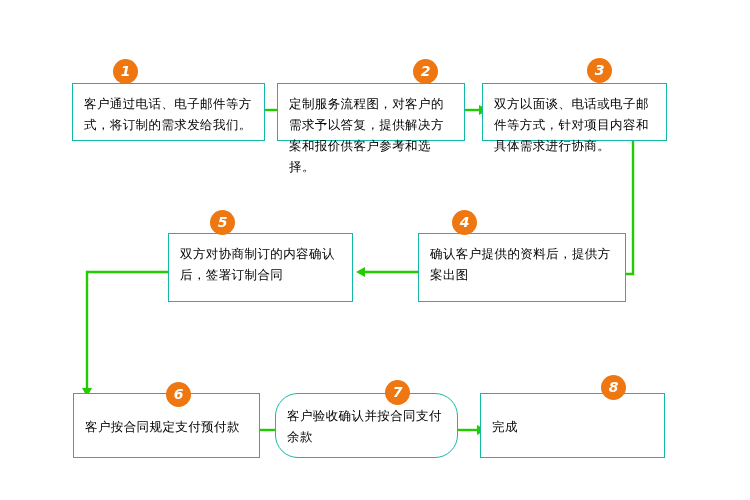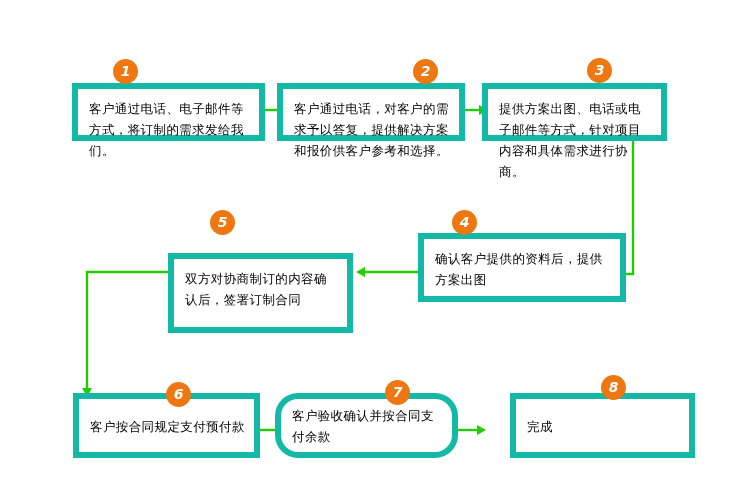--- a/index.html
+++ b/index.html
@@ -13,21 +13,21 @@
   #canvas {
     position: relative;
     width: 750px;
     height: 500px;
     background: #ffffff;
     overflow: hidden;
   }
   .node {
     position: absolute;
     box-sizing: border-box;
-    border: 6px solid #14b8a6;
+    border: 1px solid #14b8a6;
     background: #ffffff;
     z-index: 2;
   }
   .node-text {
     position: absolute;
     left: 11px;
     right: 8px;
     top: 9px;
     font-size: 12.5px;
     line-height: 21px;
@@ -127,47 +127,47 @@
       <polygon points="23,5 32,10 23,15" fill="#22cc00"></polygon>
     </svg>
   </div>
 
   <div class="node" style="left:72px; top:83px; width:193px; height:58px;">
     <div class="node-text">客户通过电话、电子邮件等方式，将订制的需求发给我们。</div>
   </div>
   <div class="badge" style="left:113px; top:59px;">1</div>
 
   <div class="node" style="left:277px; top:83px; width:188px; height:58px;">
-    <div class="node-text">客户通过电话，对客户的需求予以答复，提供解决方案和报价供客户参考和选择。</div>
+    <div class="node-text">定制服务流程图，对客户的需求予以答复，提供解决方案和报价供客户参考和选择。</div>
   </div>
   <div class="badge" style="left:413px; top:59px;">2</div>
 
   <div class="node" style="left:482px; top:83px; width:185px; height:58px;">
-    <div class="node-text">提供方案出图、电话或电子邮件等方式，针对项目内容和具体需求进行协商。</div>
+    <div class="node-text">双方以面谈、电话或电子邮件等方式，针对项目内容和具体需求进行协商。</div>
   </div>
   <div class="badge" style="left:587px; top:58px;">3</div>
 
-  <div class="node" style="left:168px; top:233px; width:185px; height:80px;margin-top:20px;">
+  <div class="node" style="left:168px; top:233px; width:185px; height:69px;">
     <div class="node-text">双方对协商制订的内容确认后，签署订制合同</div>
   </div>
   <div class="badge" style="left:210px; top:210px;">5</div>
 
   <div class="node" style="left:418px; top:233px; width:208px; height:69px;">
     <div class="node-text">确认客户提供的资料后，提供方案出图</div>
   </div>
   <div class="badge" style="left:452px; top:210px;">4</div>
 
   <div class="node" style="left:73px; top:393px; width:187px; height:65px;">
     <div class="node-text single">客户按合同规定支付预付款</div>
   </div>
   <div class="badge" style="left:166px; top:382px;">6</div>
 
   <div class="node" style="left:275px; top:393px; width:183px; height:65px;border-radius:23px;">
     <div class="node-text single">客户验收确认并按合同支付余款</div>
   </div>
   <div class="badge" style="left:385px; top:380px;">7</div>
 
-  <div class="node" style="left:480px; top:393px; width:185px; height:65px;margin-left:30px;">
+  <div class="node" style="left:480px; top:393px; width:185px; height:65px;">
     <div class="node-text single">完成</div>
   </div>
   <div class="badge" style="left:601px; top:375px;">8</div>
 
 </div>
 
 </body></html>

